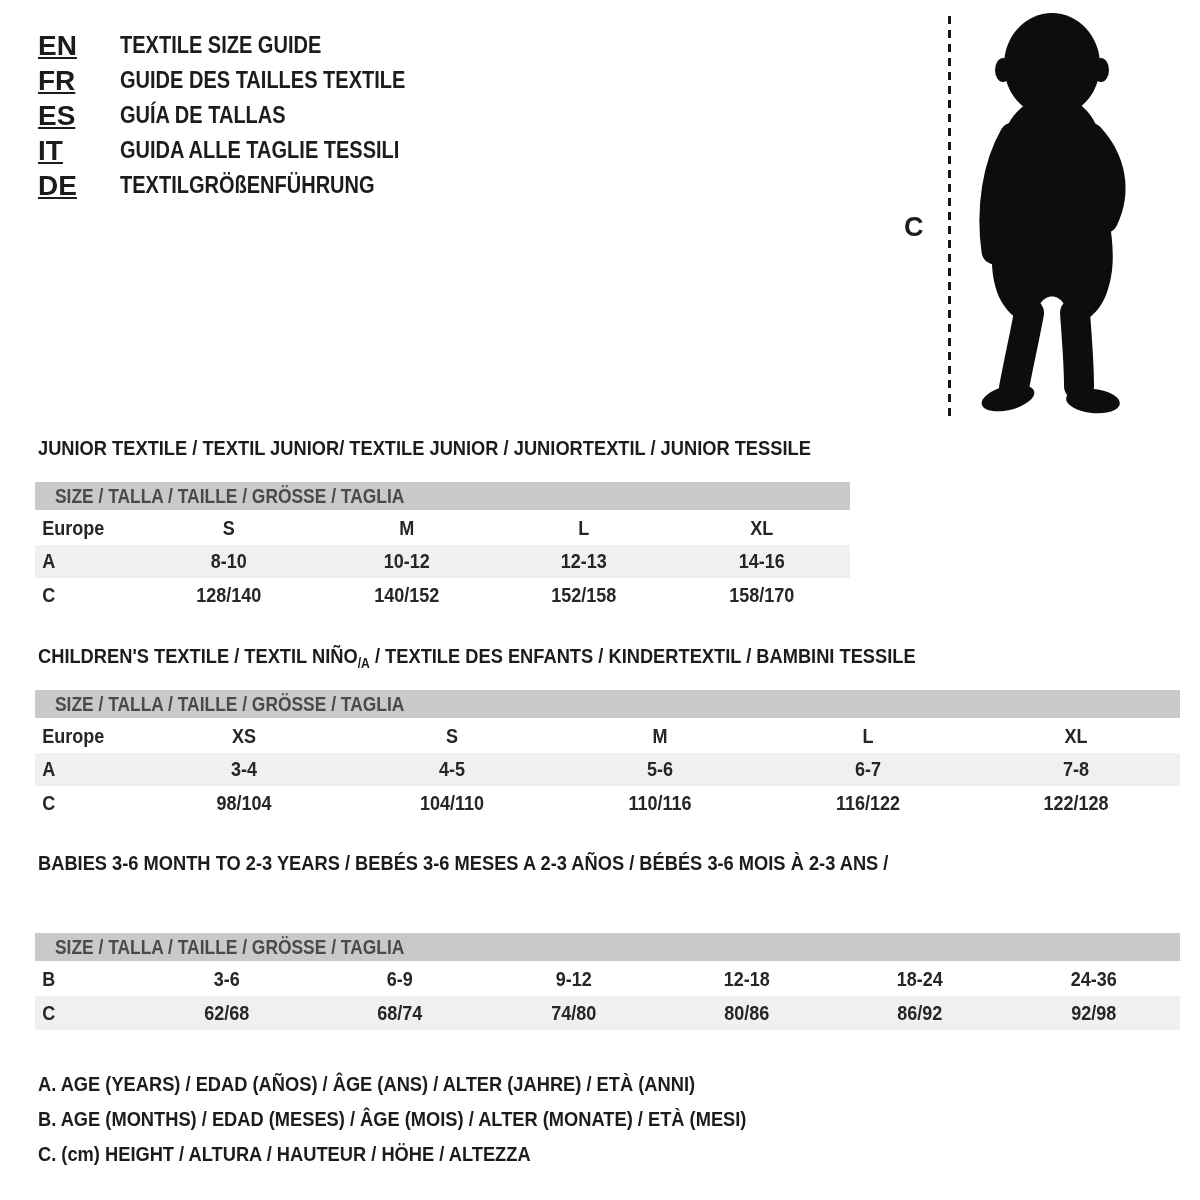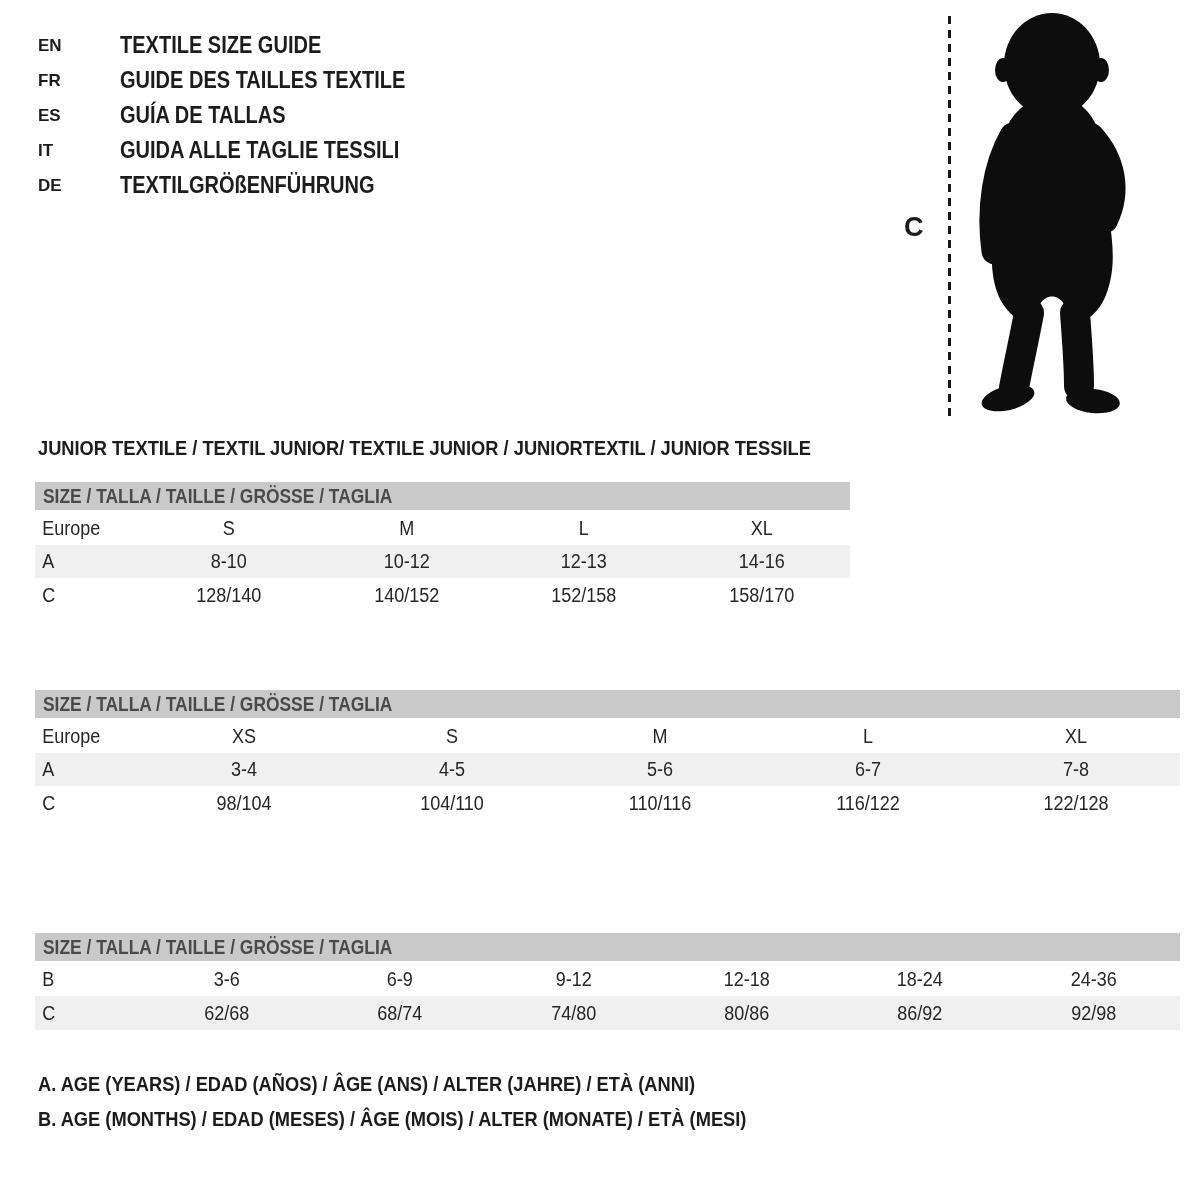--- a/index.html
+++ b/index.html
@@ -5,43 +5,43 @@
   html,body { margin:0; padding:0; background:#fff; }
   .canvas {
     position:relative; width:1200px; height:1200px; background:#ffffff;
     font-family:"Liberation Sans", sans-serif; color:#1c1c1c; overflow:hidden;
   }
   .cond { display:inline-block; transform:scaleX(0.87); transform-origin:0 50%; white-space:nowrap; }
 
   
   .lang-list { position:absolute; left:38px; top:28px; }
   .lang-row { display:flex; height:35px; align-items:center; }
-  .lang-code { width:82px; font-size:17px; font-weight:700; }
+  .lang-code { width:82px; font-size:28px; font-weight:700;text-decoration:underline; }
   .lang-label { font-size:23px; font-weight:700; }
 
   
   .measure-line {
     position:absolute; left:948px; top:16px; width:3px; height:402px;
     background-image:repeating-linear-gradient(to bottom, #161616 0 8px, transparent 8px 14px);
   }
   .measure-label { position:absolute; left:904px; top:212px; font-size:27px; font-weight:700; }
   .baby-svg { position:absolute; left:962px; top:8px; width:178px; height:412px; }
 
   
   .sec-title { position:absolute; left:38px; font-size:21px; font-weight:700; white-space:nowrap;text-align:center; }
   .title-sub { font-size:14px; vertical-align:sub; }
 
   
   .size-table { position:absolute; left:35px; }
   .bar {
     height:28px; background:#c9c9c9; color:#4a4a4a;
-    display:flex; align-items:center; padding-left:8px; box-sizing:border-box;
+    display:flex; align-items:center; padding-left:20px; box-sizing:border-box;
     font-size:20px; font-weight:700; margin-bottom:2px;
   }
-  .t-row { display:flex; align-items:center; height:33px; font-size:20px; font-weight:400; color:#262626; }
+  .t-row { display:flex; align-items:center; height:33px; font-size:20px; font-weight:700; color:#262626; }
   .t-row.alt { background:#f0f0f0; }
   .label-cell { width:105px; padding-left:8px; box-sizing:border-box;
     transform:scaleX(0.9); transform-origin:0 50%; }
   .data-cell { flex:1; text-align:center; transform:scaleX(0.9); }
 
   
   .note-line { position:absolute; left:38px; font-size:21px; font-weight:700; white-space:nowrap; }
 </style>
 </head>
 <body>
@@ -112,20 +112,23 @@
     </div>
     <div class="t-row" style="height:34px;">
       <span class="label-cell">C</span>
       <span class="data-cell">128/140</span>
       <span class="data-cell">140/152</span>
       <span class="data-cell">152/158</span>
       <span class="data-cell">158/170</span>
     </div>
   </div>
 
+  <div class="sec-title" style="top:644px;">
+    <span class="cond"><span>CHILDREN'S TEXTILE / TEXTIL NIÑO</span><span class="title-sub">/A</span><span> / TEXTILE DES ENFANTS / KINDERTEXTIL / BAMBINI TESSILE</span></span>
+  </div>
   <div class="size-table" style="top:690px; width:1145px;">
     <div class="bar">
       <span class="cond">SIZE / TALLA / TAILLE / GRÖSSE / TAGLIA</span>
     </div>
     <div class="t-row">
       <span class="label-cell">Europe</span>
       <span class="data-cell">XS</span>
       <span class="data-cell">S</span>
       <span class="data-cell">M</span>
       <span class="data-cell">L</span>
@@ -142,20 +145,23 @@
     <div class="t-row" style="height:34px;">
       <span class="label-cell">C</span>
       <span class="data-cell">98/104</span>
       <span class="data-cell">104/110</span>
       <span class="data-cell">110/116</span>
       <span class="data-cell">116/122</span>
       <span class="data-cell">122/128</span>
     </div>
   </div>
 
+  <div class="sec-title" style="top:851px;">
+    <span class="cond">BABIES 3-6 MONTH TO 2-3 YEARS / BEBÉS 3-6 MESES A 2-3 AÑOS / BÉBÉS 3-6 MOIS À 2-3 ANS /</span>
+  </div>
   <div class="size-table" style="top:933px; width:1145px;">
     <div class="bar">
       <span class="cond">SIZE / TALLA / TAILLE / GRÖSSE / TAGLIA</span>
     </div>
     <div class="t-row">
       <span class="label-cell">B</span>
       <span class="data-cell">3-6</span>
       <span class="data-cell">6-9</span>
       <span class="data-cell">9-12</span>
       <span class="data-cell">12-18</span>
@@ -172,14 +178,17 @@
       <span class="data-cell">92/98</span>
     </div>
   </div>
 
   <div class="note-line" style="top:1072px;">
     <span class="cond">A. AGE (YEARS) / EDAD (AÑOS) / ÂGE (ANS) / ALTER (JAHRE) / ETÀ (ANNI)</span>
   </div>
   <div class="note-line" style="top:1107px;">
     <span class="cond">B. AGE (MONTHS) / EDAD (MESES) / ÂGE (MOIS) / ALTER (MONATE) / ETÀ (MESI)</span>
   </div>
+  <div class="note-line" style="top:1142px;">
+    <span class="cond">C. (cm) HEIGHT / ALTURA / HAUTEUR / HÖHE / ALTEZZA</span>
+  </div>
 
 </div>
 
 </body></html>

